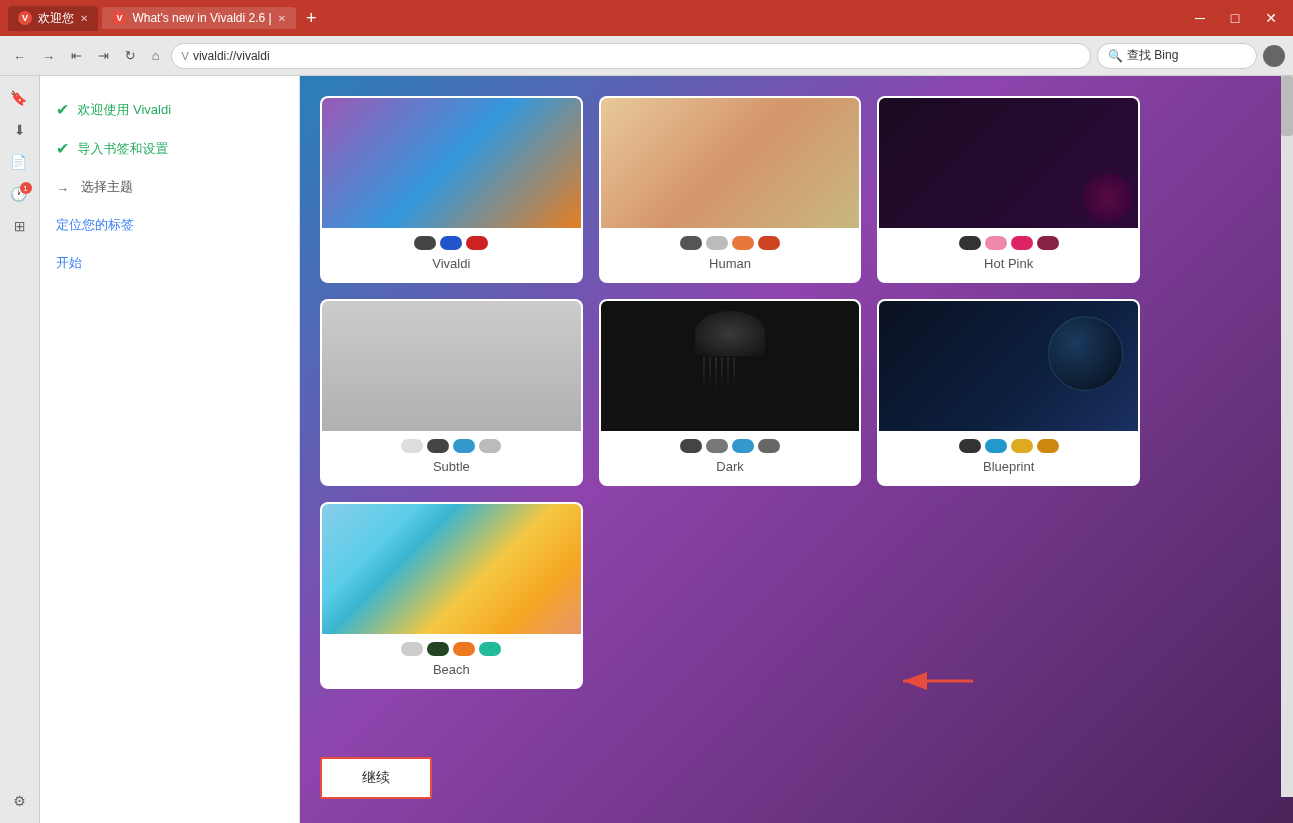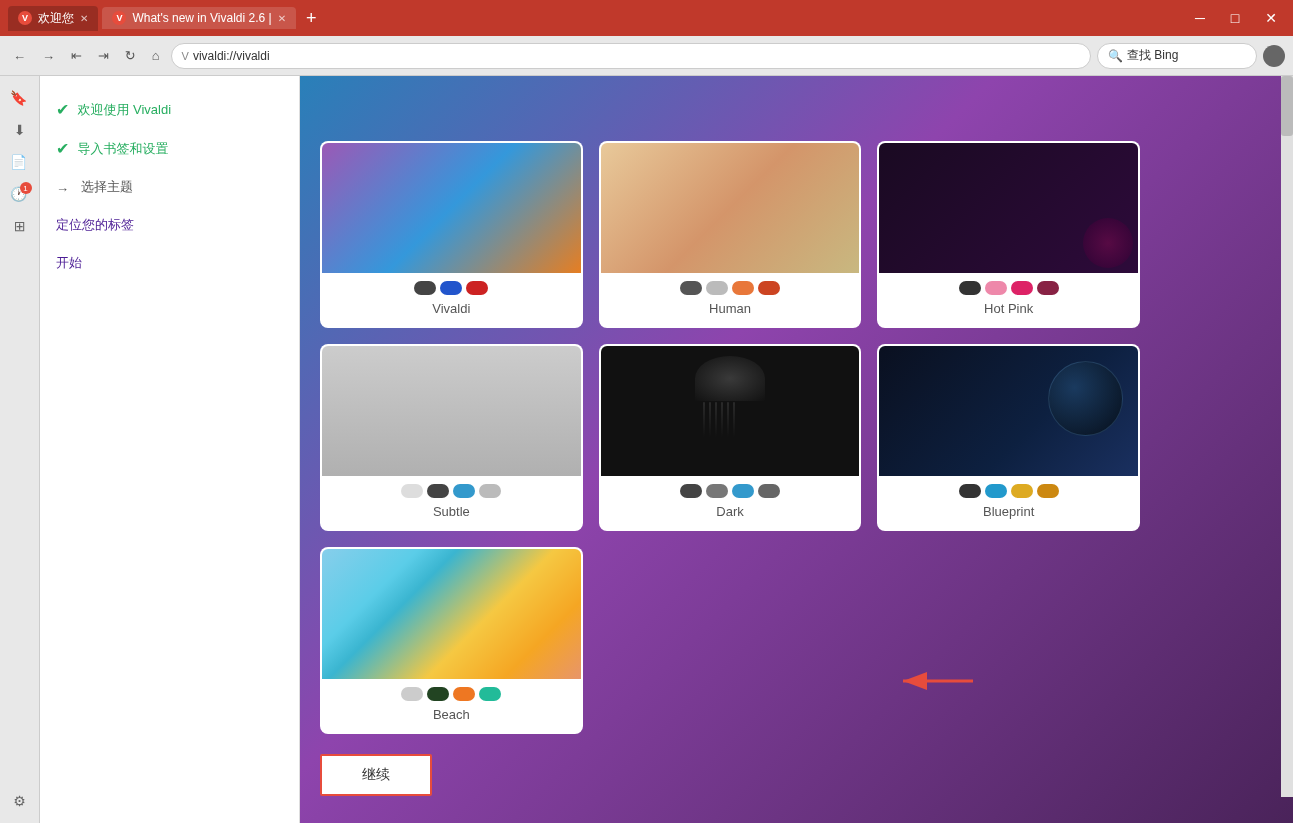--- a/index.html
+++ b/index.html
@@ -75,38 +75,37 @@
       padding: 20px 16px;
       border-right: 1px solid #ddd;
       display: flex;
       flex-direction: column;
       gap: 12px;
     }
     .side-item { display: flex; align-items: center; gap: 8px; font-size: 13px; color: #555; padding: 4px 0; }
     .side-item.done { color: #27ae60; }
     .side-item.arrow { color: #555; }
     .side-item.arrow::before { content: '→'; margin-right: 4px; }
-    .side-item.dim { color: #4c1d95; font-family: Liberation Serif, serif; }
+    .side-item.dim { color: #3b82f6; font-family: Liberation Serif, serif; }
     .check-icon { color: #27ae60; font-size: 16px; }
 
     
     .content-area {
       flex: 1;
       background: linear-gradient(135deg, #2980b9 0%, #8e44ad 40%, #6c3483 70%, #4a235a 100%);
       overflow-y: auto;
       padding: 20px;
     }
 
     
     .theme-grid {
       display: grid;
       grid-template-columns: repeat(3, 1fr);
       gap: 16px;
       max-width: 820px;
-      margin-top: 45px;
     }
 
     .theme-card {
       background: white;
       border-radius: 8px;
       overflow: hidden;
       cursor: pointer;
       border: 2px solid transparent;
       transition: border-color 0.2s;
     }
@@ -143,20 +142,21 @@
       justify-content: flex-start;
     }
     .continue-btn {
       background: white;
       border: 2px solid #e74c3c;
       color: #333;
       padding: 10px 40px;
       font-size: 14px;
       cursor: pointer;
       border-radius: 2px;
+      margin-top: 48px;
     }
 
     .scrollbar-track {
       position: absolute; right: 0; top: 76px; width: 12px; height: calc(823px - 102px);
       background: #e0e0e0;
     }
     .scrollbar-thumb {
       position: absolute; top: 0; width: 12px; height: 60px; background: #bbb; border-radius: 3px;
     }
   </style>

